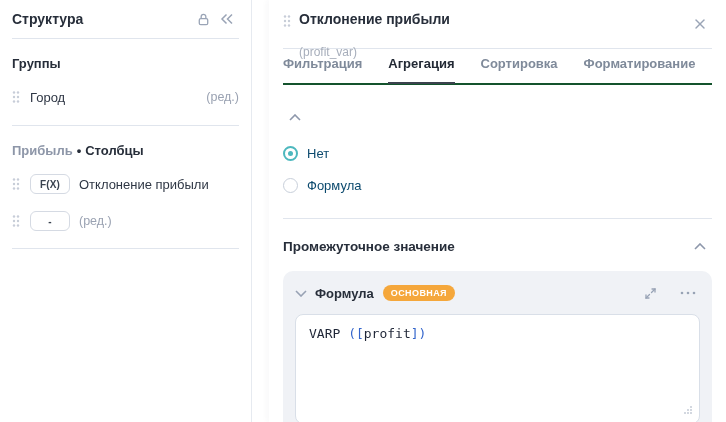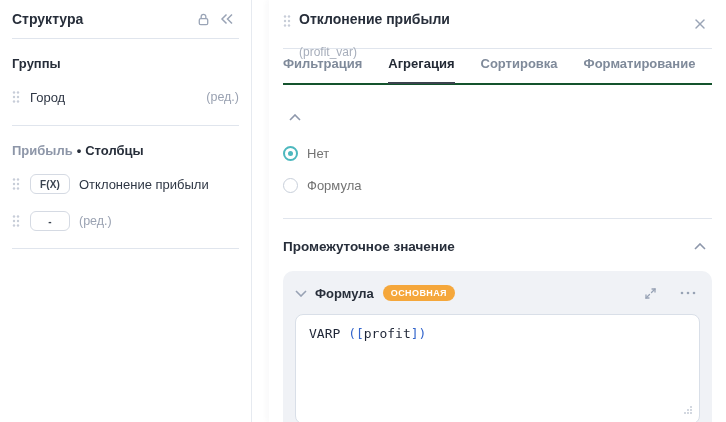--- a/index.html
+++ b/index.html
@@ -49,21 +49,21 @@
   .section-heading-row { display:flex; align-items:center; justify-content:space-between; }
   .section-heading { font-size:13.5px; font-weight:700; color:#272e3a; }
   .sec1 { margin-top:20px; }
   .radio-row { display:flex; align-items:center; margin-top:17px; cursor:pointer; }
   .radio { width:15px; height:15px; border-radius:50%; border:1.5px solid #c8cfda;
            background:#fff; display:flex; align-items:center; justify-content:center;
            flex:0 0 15px; }
   .radio.selected { border:2px solid #4db8be; }
   .radio .dot { width:5px; height:5px; border-radius:50%; background:transparent; }
   .radio.selected .dot { background:#4db8be; }
-  .radio-label { font-size:13px; color:#737373; margin-left:9px; }
+  .radio-label { font-size:13px; color:#0c4a6e; margin-left:9px; }
   .sec-div { margin-top:25px; }
   .sec2 { margin-top:15px; }
 
   .formula-card { margin-top:13px; background:#f0f2f6; border-radius:10px;
                   padding:10px 12px 12px; height:162px; }
   .card-header { display:flex; align-items:center; height:24px; }
   .card-chevron { margin-right:8px; display:flex; }
   .card-title { font-size:13px; font-weight:700; color:#272e3a; }
   .primary-badge { margin-left:9px; background:#f5a73b; color:#fff; font-size:9px;
                    font-weight:700; letter-spacing:.4px; padding:3px 8px;

